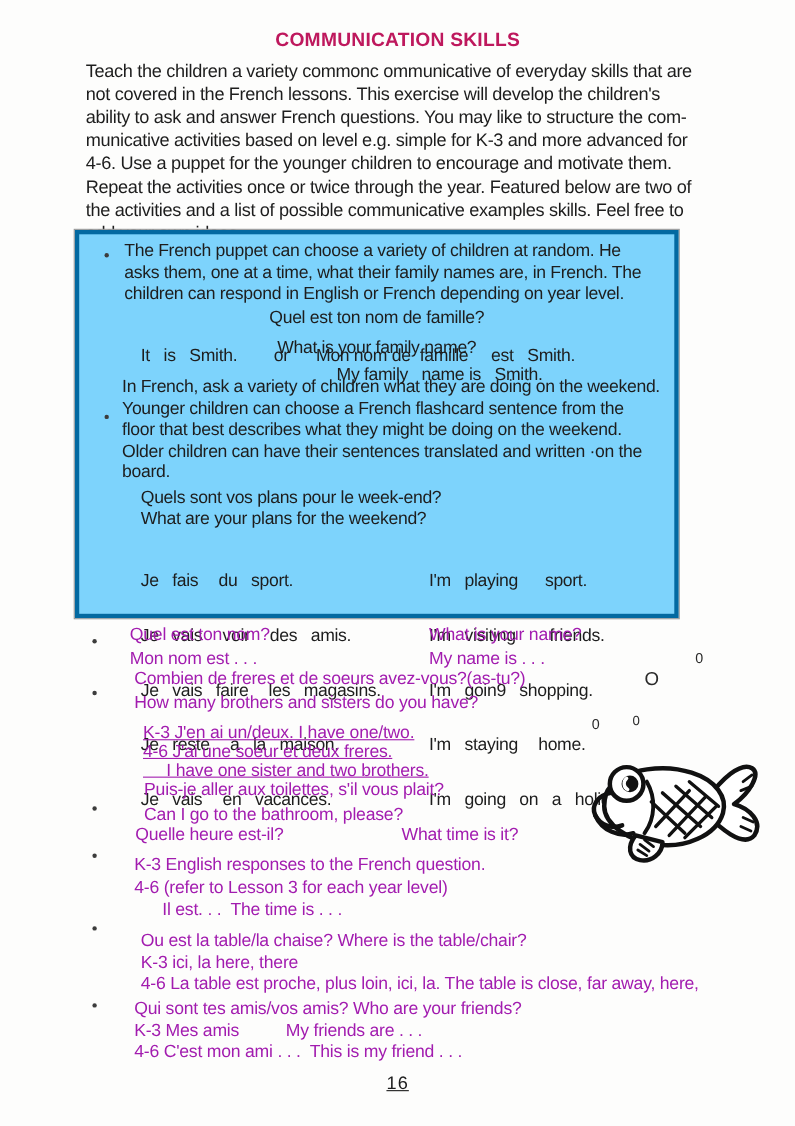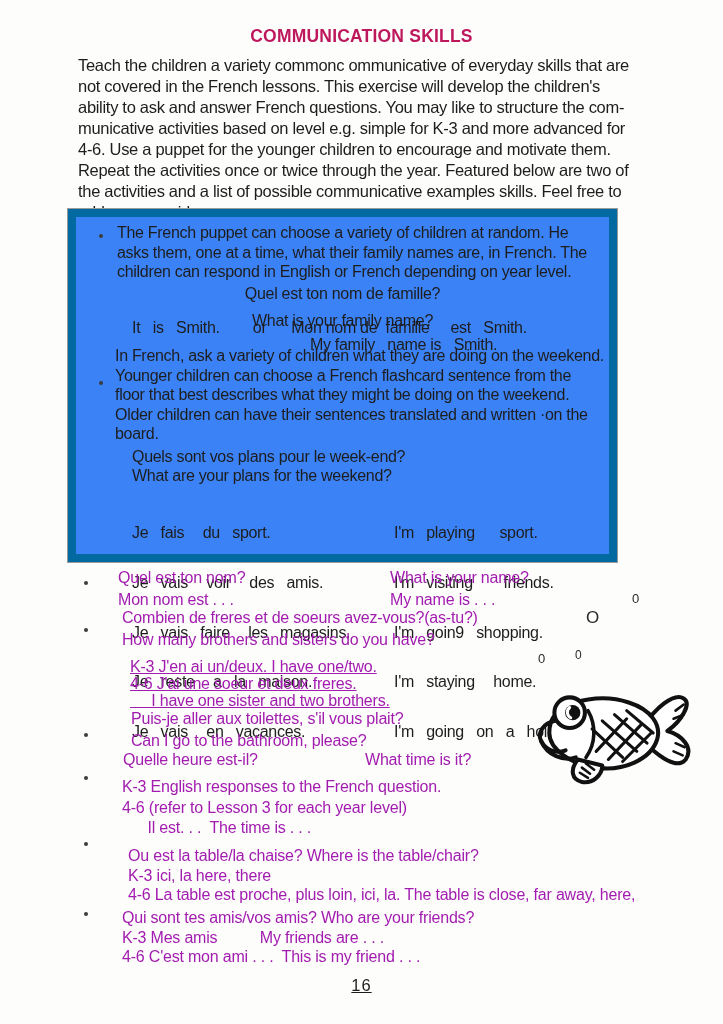--- a/index.html
+++ b/index.html
@@ -7,22 +7,22 @@
     position:relative; width:723px; height:1024px; margin:0 auto;
     background:#fdfdfc; color:#1d1d1d; overflow:hidden;
     font-family:"Liberation Sans", sans-serif;
   }
   .abs { position:absolute; white-space:pre; }
   .txt { font-size:16px; letter-spacing:-0.2px; color:#a21caf; }
   .title { font-weight:bold; font-size:17.5px; letter-spacing:0.2px; width:100%; text-align:center; color:#be185d; }
   .intro { font-size:16.5px; line-height:21px; letter-spacing:-0.3px; }
   .box {
     position:absolute; left:68px; top:209px; width:549px; height:353px;
-    border:8px solid #0369a1; outline:1px solid #9a9a9a; box-sizing:border-box;
-    background:#3b82f6;
+    border:4px solid #0369a1; outline:1px solid #9a9a9a; box-sizing:border-box;
+    background:#7dd3fc;
   }
   .boxtxt { font-size:16px; line-height:19.5px; letter-spacing:-0.3px; }
   .center-line { left:0; right:0; text-align:center; white-space:pre; }
   .dot { position:absolute; width:4px; height:4px; background:#3c3c3c; border-radius:50%; }
   .row { display:flex; }
   .row > div { white-space:pre; }
   .pairs-row { display:flex; font-size:16px; line-height:13.8px; letter-spacing:-0.3px; word-spacing:2px; }
   .pairs-row .fr { width:262px; }
   .lh21 { line-height:21.5px; }
   .lh22 { line-height:22px; }

